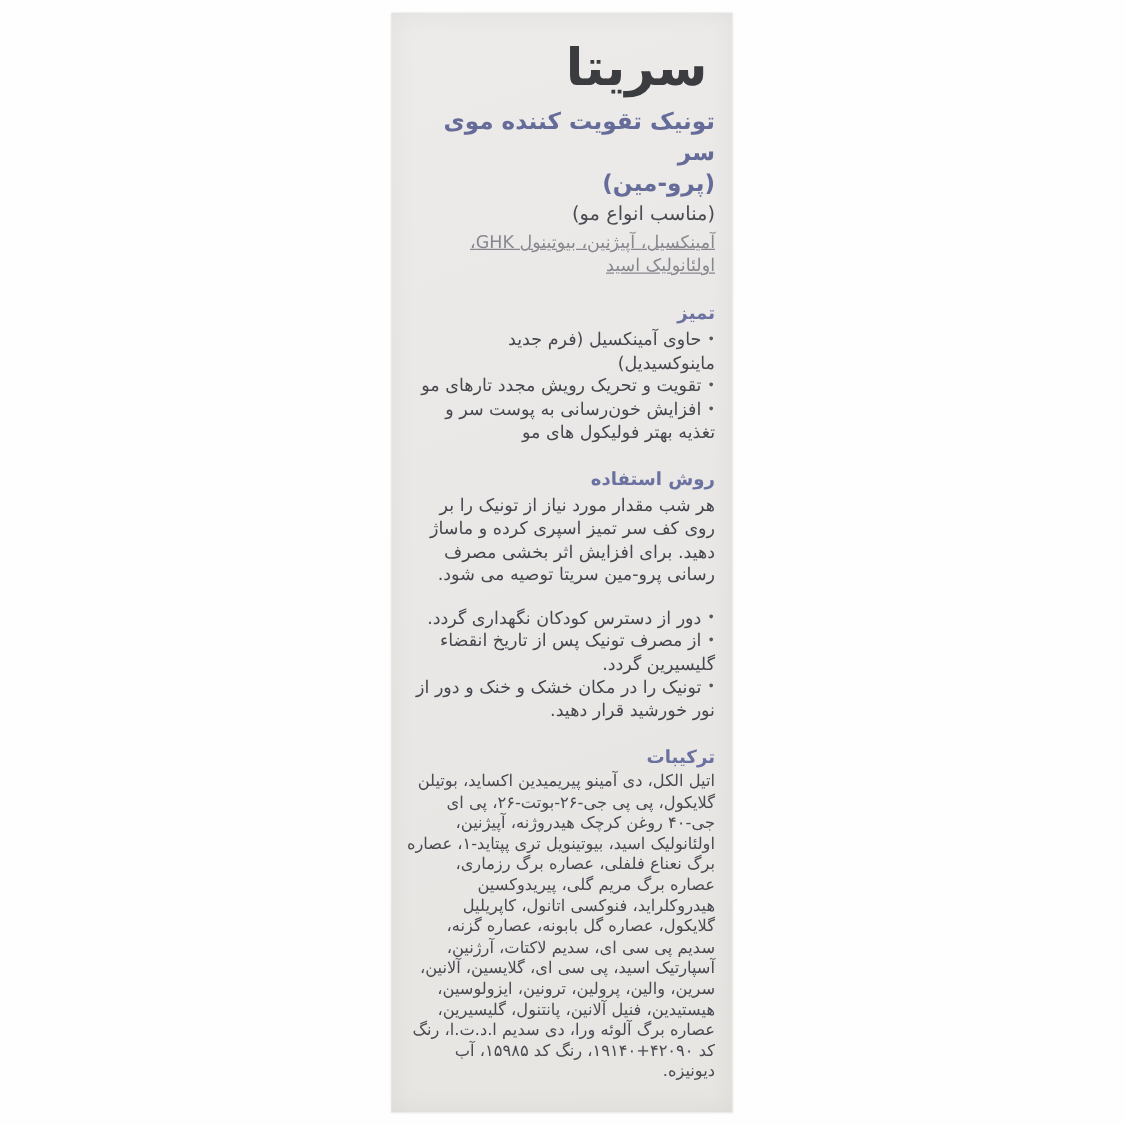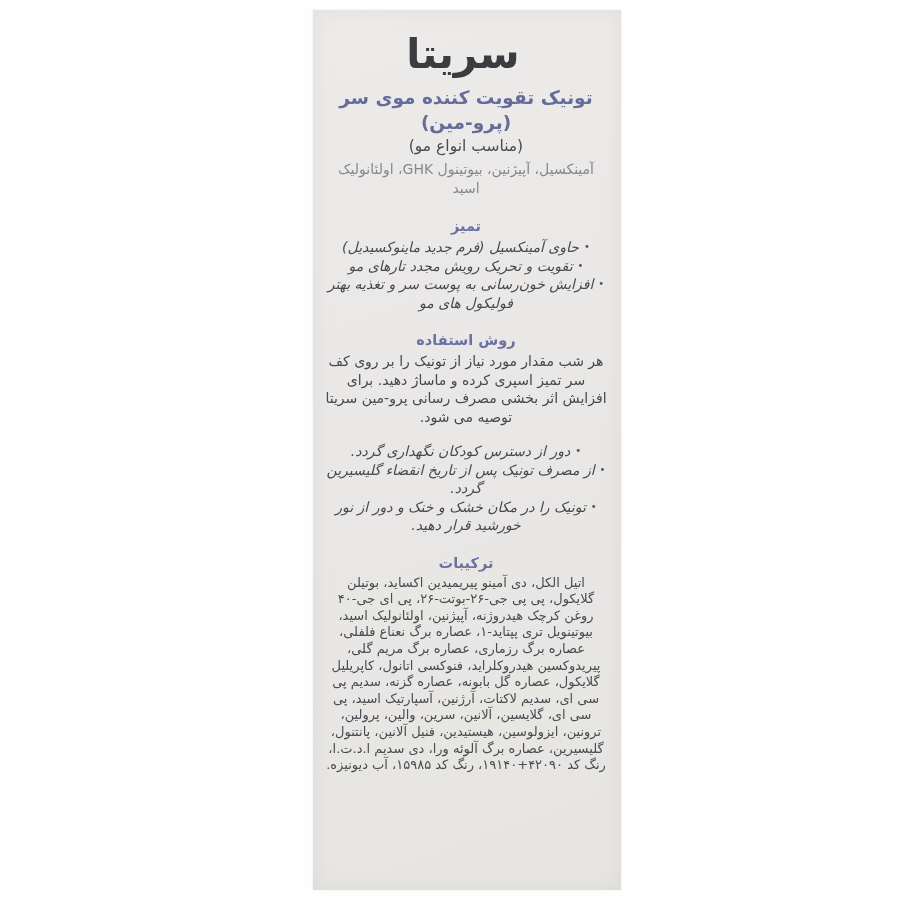--- a/index.html
+++ b/index.html
@@ -2,37 +2,37 @@
 <html lang="fa"><head>
 <meta charset="utf-8">
 <style>
   html,body{margin:0;padding:0;}
   body{
     width:900px;height:900px;background:#fefefe;
     font-family:"DejaVu Sans",sans-serif;
     position:relative;overflow:hidden;
   }
   .product-box{
-    position:absolute;left:313px;top:10px;width:308px;height:880px;
+    position:absolute;left:313px;top:10px;width:273px;height:880px;
     background:linear-gradient(160deg,#ecebe9 0%,#e9e8e6 45%,#e6e5e2 100%);
     box-shadow:inset 0 0 22px rgba(0,0,0,0.05), 0 0 2px rgba(0,0,0,0.08);
-    direction:rtl;text-align:center;box-sizing:border-box;
+    direction:rtl;text-align:right;box-sizing:border-box;
     padding:18px 14px 0 12px;
   }
   .logo{
     font-size:41px;font-weight:bold;color:#3b3c40;
     line-height:1.1;margin:4px 6px 8px 0;letter-spacing:-1px;
   }
   .title{color:#666c99;font-weight:bold;font-size:18.5px;line-height:25px;}
   .suitability{color:#4b4c53;font-size:15.5px;line-height:21px;margin-top:1px;}
-  .actives{color:#87878f;font-size:14px;line-height:19px;margin-top:3px;}
+  .actives{color:#87878f;font-size:14px;line-height:19px;margin-top:3px;text-decoration:underline;}
   .section{margin-top:19px;}
   .heading{color:#6b71a1;font-weight:bold;font-size:14.5px;line-height:19px;margin-bottom:2px;}
   .bodytext{color:#47484f;font-size:14px;line-height:18.5px;}
-  ul.dotlist{list-style:none;margin:0;padding:0;color:#47484f;font-size:14px;line-height:18.5px;font-style:italic;}
+  ul.dotlist{list-style:none;margin:0;padding:0;color:#47484f;font-size:14px;line-height:18.5px;}
   ul.dotlist li::before{content:"•";font-size:10px;vertical-align:2px;margin-left:5px;color:#55565e;}
   .ingredients-text{color:#4a4b52;font-size:13px;line-height:16.6px;}
 </style>
 </head>
 <body>
 
 <div class="product-box">
 
   <div class="logo">سریتا</div>
 

